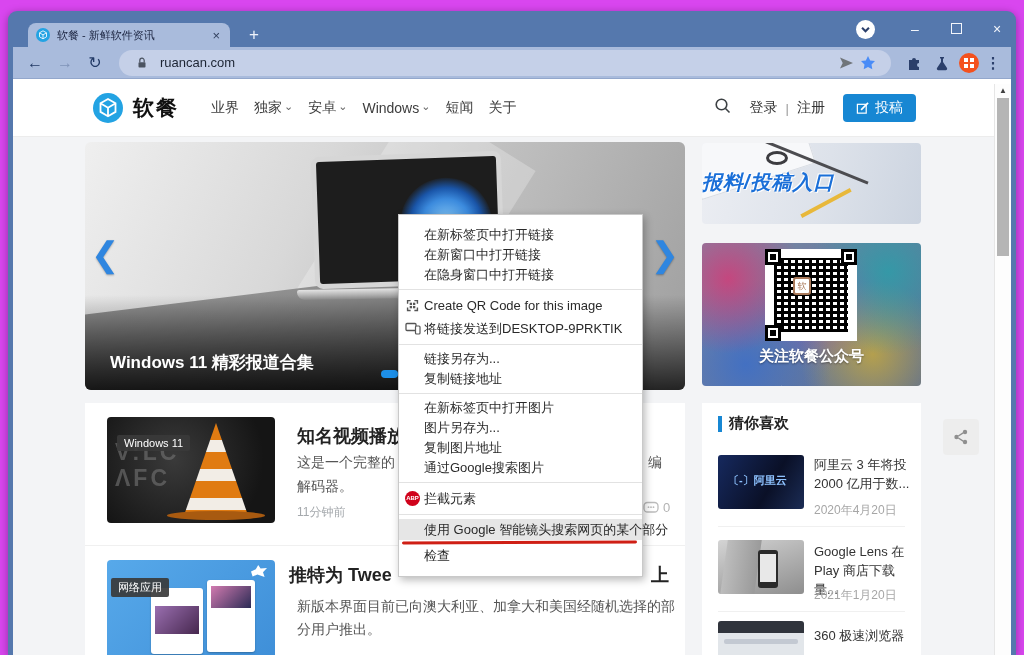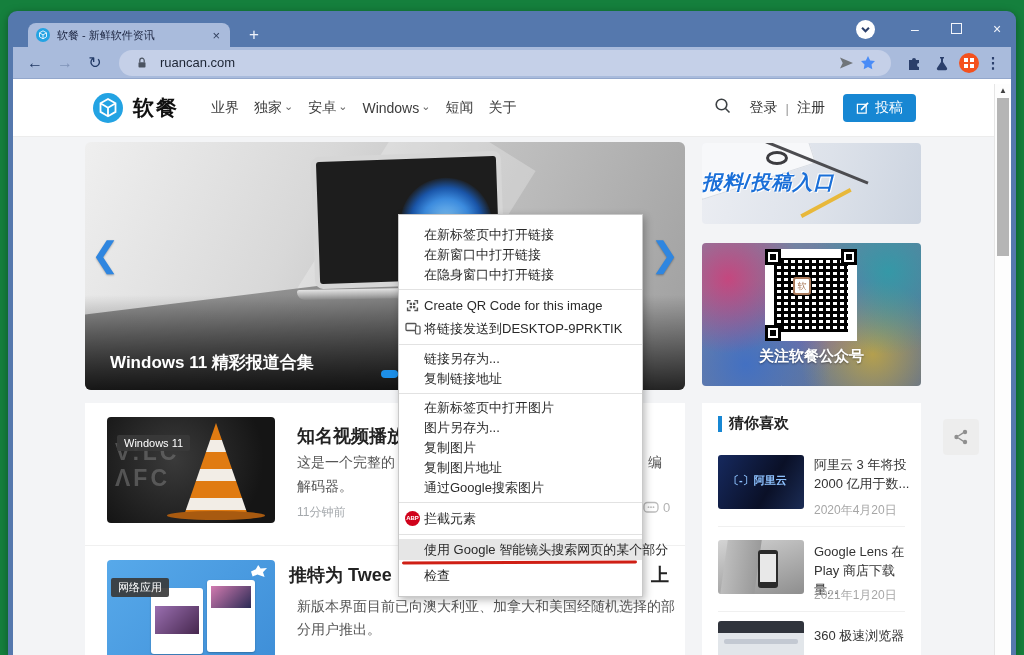--- a/index.html
+++ b/index.html
@@ -1,17 +1,17 @@
 <!DOCTYPE html>
 <html><head>
 <meta charset="utf-8">
 <style>
 * { margin:0; padding:0; box-sizing:border-box; font-family:"Liberation Sans", sans-serif; }
 body { background:#d2d6dc; }
-.screen { position:relative; width:1024px; height:655px; overflow:hidden; background:#15803d; }
+.screen { position:relative; width:1024px; height:655px; overflow:hidden; background:#d946ef; }
 
 
 .win { position:absolute; left:8px; top:11px; width:1008px; height:644px;
   background:#5578ad; border-radius:9px 9px 0 0; box-shadow:0 2px 8px rgba(0,0,0,.35); }
 .titlebar { position:relative; height:36px; }
 .tab { position:absolute; left:20px; top:12px; width:202px; height:24px; background:#a9bbdc;
   border-radius:8px 8px 0 0; display:flex; align-items:center; padding:0 8px; }
 .favicon { width:14px; height:14px; margin-right:7px; flex:none; }
 .tabtitle { font-size:11px; color:#1b2440; flex:1; white-space:nowrap; overflow:hidden; }
 .tabclose { font-size:13px; color:#33415f; padding:0 2px; cursor:default; }
@@ -431,21 +431,20 @@
                 <rect x="10.5" y="5" width="4.5" height="8" rx="1" fill="#fff" stroke="#555" stroke-width="1.2"></rect>
               </svg>
           <span>将链接发送到DESKTOP-9PRKTIK</span>
         </div>
         <div class="msep"></div>
         <div class="mi"><span>链接另存为...</span></div>
         <div class="mi"><span>复制链接地址</span></div>
         <div class="msep"></div>
         <div class="mi"><span>在新标签页中打开图片</span></div>
         <div class="mi"><span>图片另存为...</span></div>
-        <div class="mi"><span>复制图片</span></div>
         <div class="mi"><span>复制图片地址</span></div>
         <div class="mi"><span>通过Google搜索图片</span></div>
         <div class="msep"></div>
         <div class="mi withicon">
           <span class="abp">ABP</span>
           <span>拦截元素</span>
         </div>
         <div class="msep"></div>
         <div class="mi hl"><span>使用 Google 智能镜头搜索网页的某个部分</span></div>
         <div class="redline"></div>

